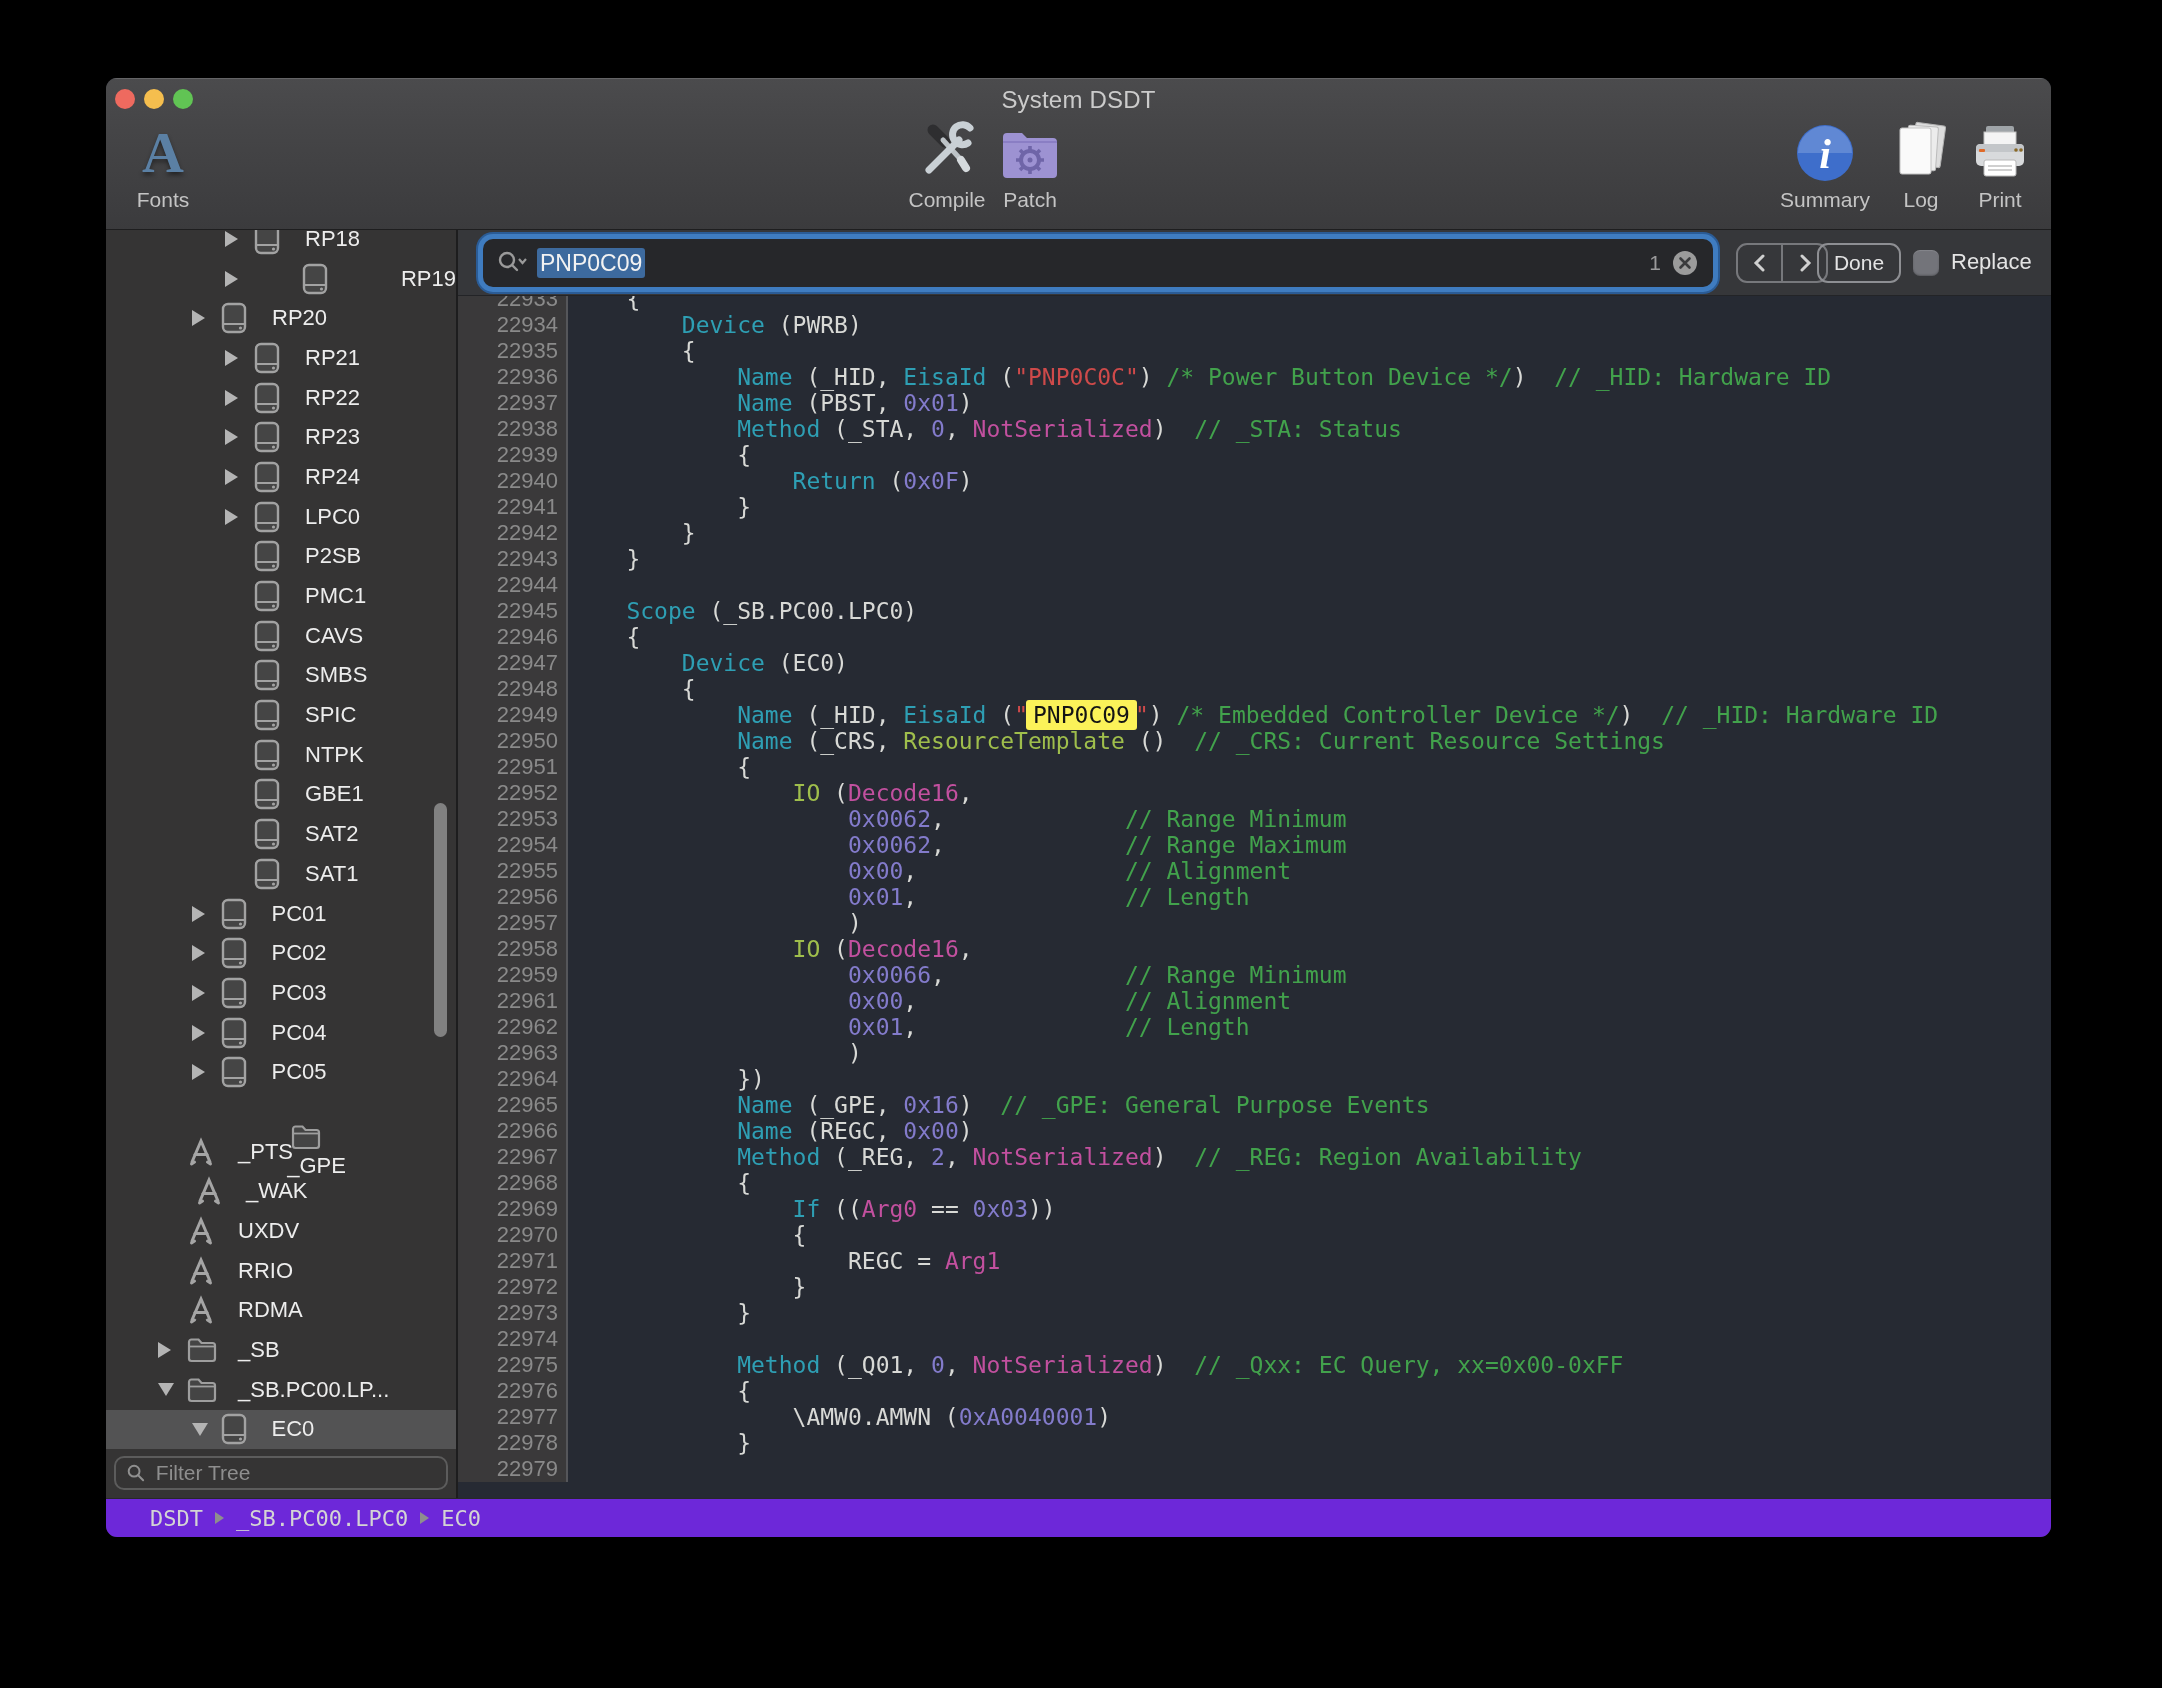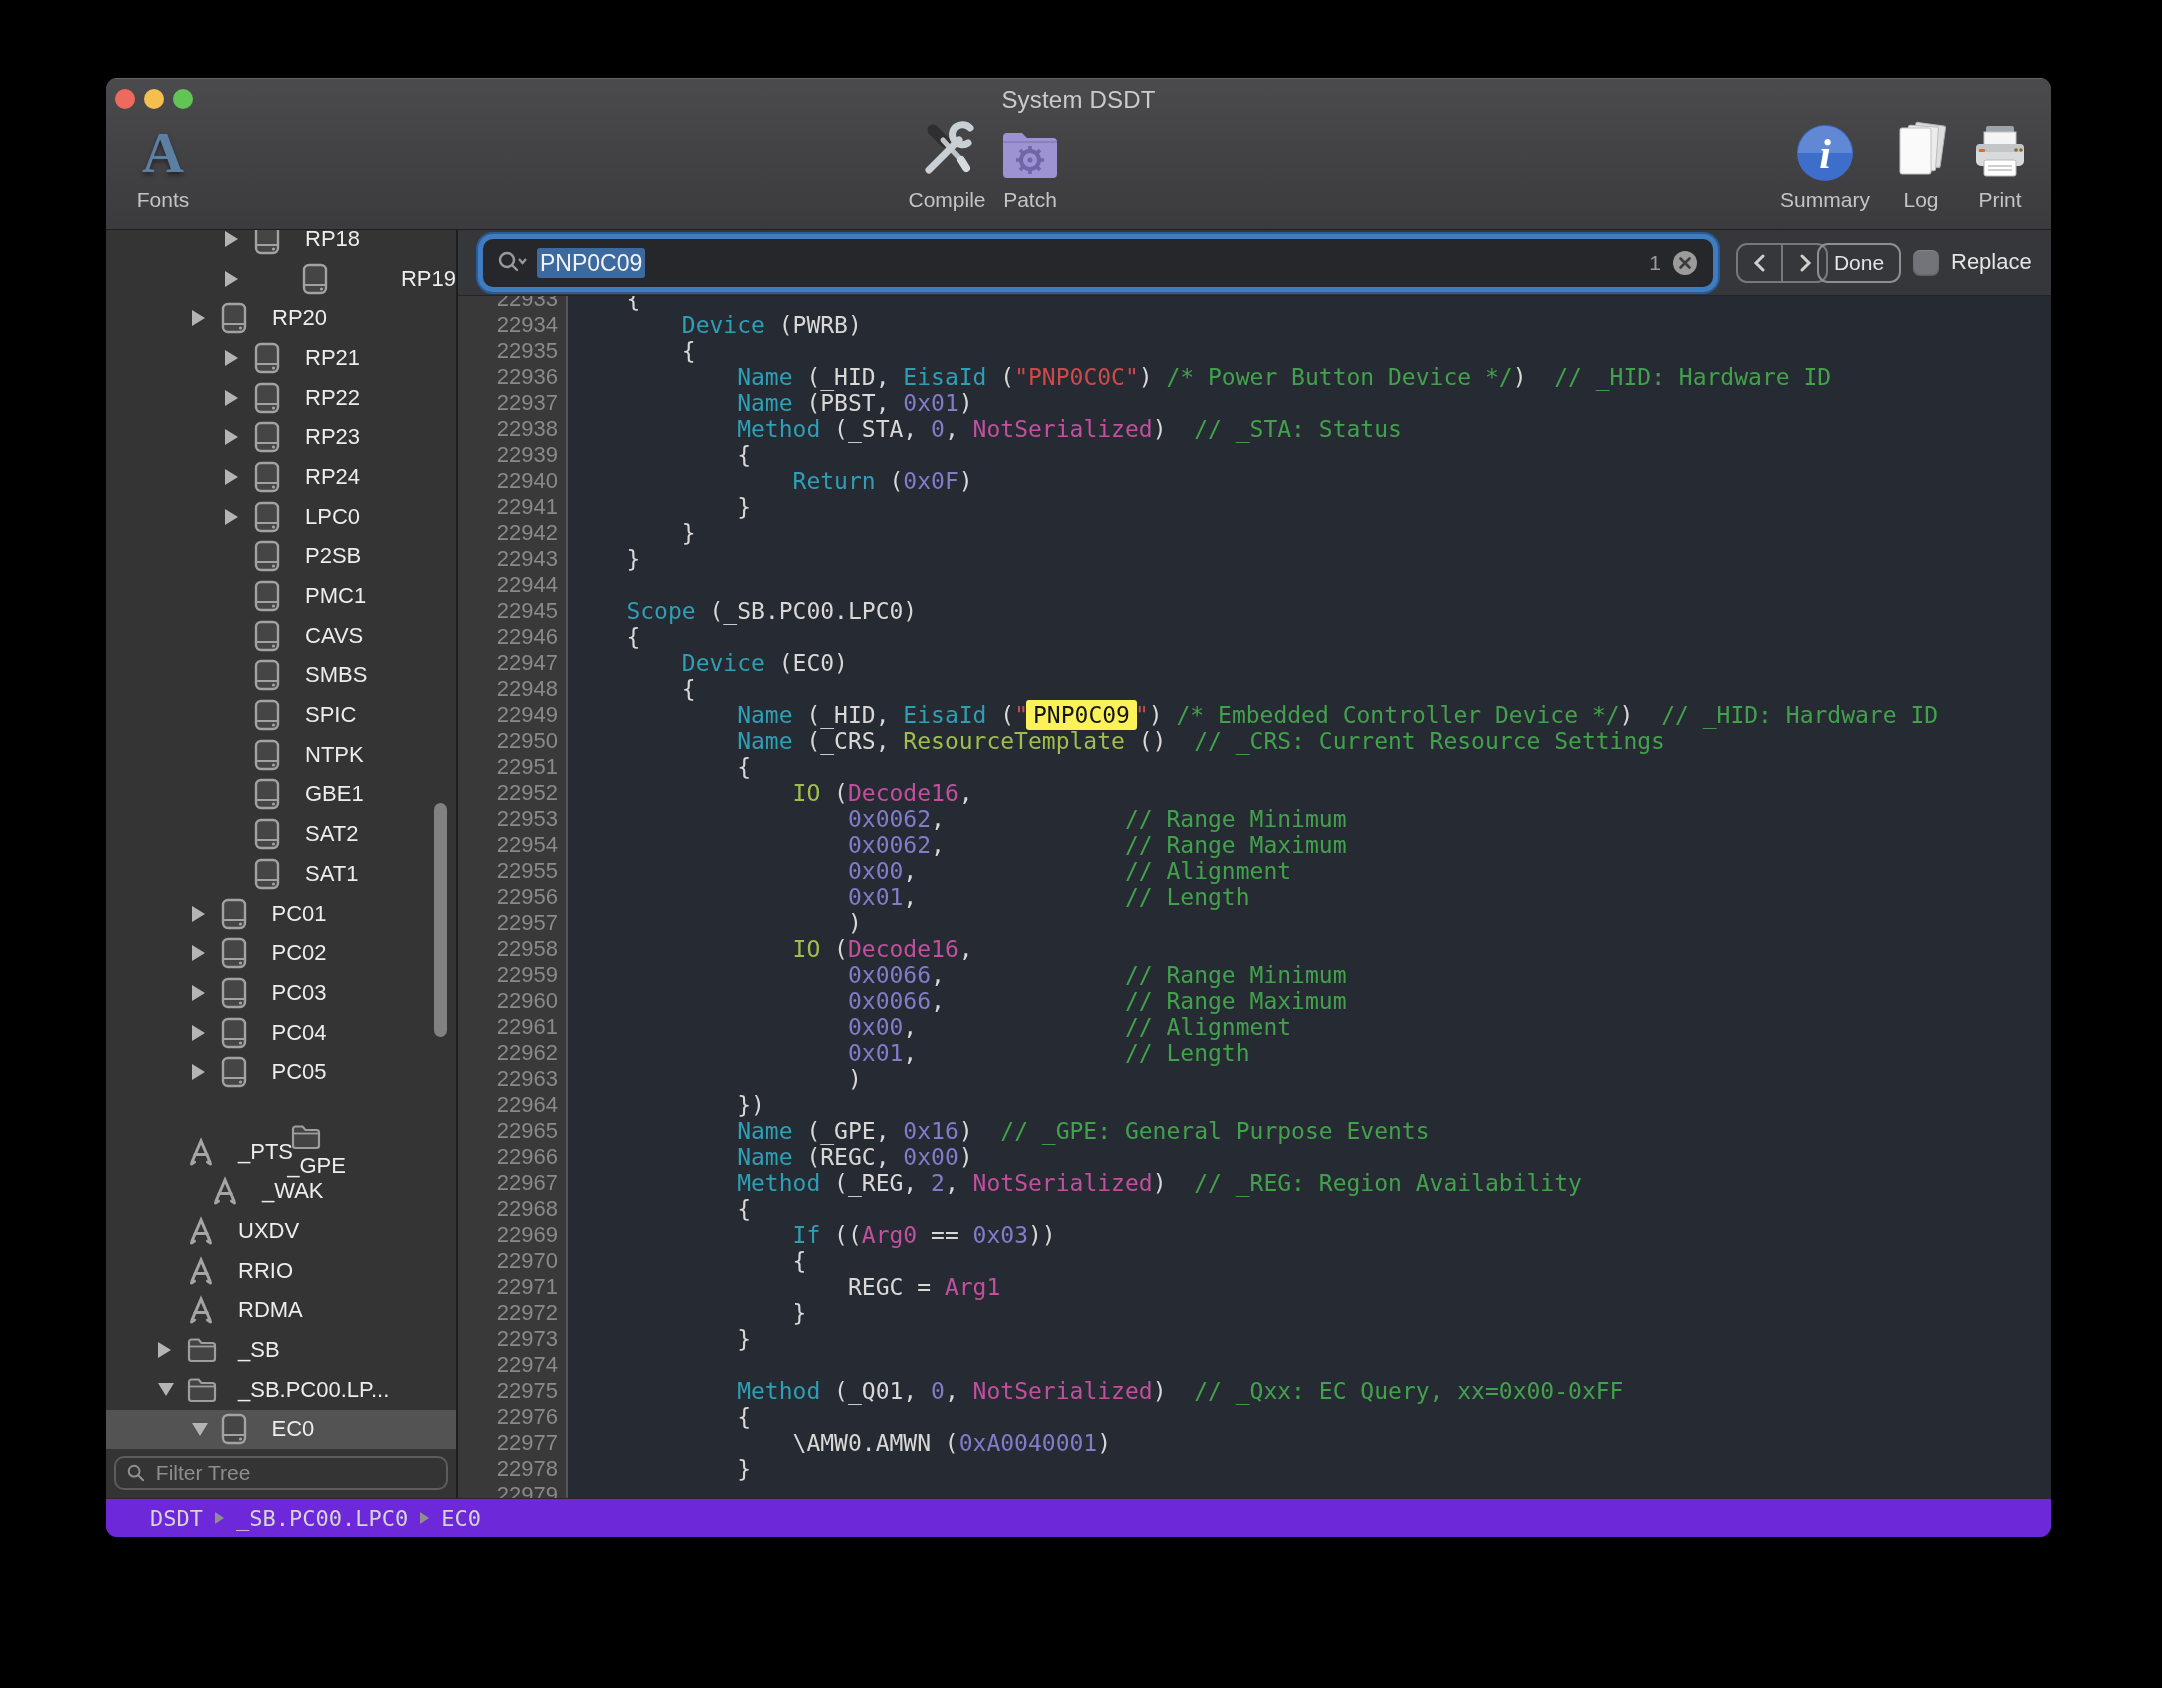--- a/index.html
+++ b/index.html
@@ -460,21 +460,21 @@
                 <g stroke="#A5A5A5" stroke-width="3" stroke-linecap="round" fill="none">
                   <path d="M5 25 L14 4 L23 25"></path>
                   <path d="M8 17.5 L20 17.5"></path>
                   <path d="M4.5 27 l3 -2"></path>
                   <path d="M23.5 27 l-3 -2"></path>
                 </g>
               </svg>
             </span>
             <span class="tlabel">_PTS</span>
           </div>
-          <div class="tree-row" style="padding-left: 76px;">
+          <div class="tree-row" style="padding-left: 60px;">
             <span class="tri-box"></span>
             <span class="ticon">
               <svg width="28" height="30" viewBox="0 0 28 30">
                 <g stroke="#A5A5A5" stroke-width="3" stroke-linecap="round" fill="none">
                   <path d="M5 25 L14 4 L23 25"></path>
                   <path d="M8 17.5 L20 17.5"></path>
                   <path d="M4.5 27 l3 -2"></path>
                   <path d="M23.5 27 l-3 -2"></path>
                 </g>
               </svg>
@@ -629,21 +629,20 @@
         <div class="cl"><span class="ln">22950</span><span class="ct"><span class="tk-p">            </span><span class="tk-k">Name</span><span class="tk-p"> (_CRS, </span><span class="tk-o">ResourceTemplate</span><span class="tk-p"> ()  </span><span class="tk-c">// _CRS: Current Resource Settings</span></span></div>
         <div class="cl"><span class="ln">22951</span><span class="ct"><span class="tk-p">            {</span></span></div>
         <div class="cl"><span class="ln">22952</span><span class="ct"><span class="tk-p">                </span><span class="tk-o">IO</span><span class="tk-p"> (</span><span class="tk-m">Decode16</span><span class="tk-p">,</span></span></div>
         <div class="cl"><span class="ln">22953</span><span class="ct"><span class="tk-p">                    </span><span class="tk-n">0x0062</span><span class="tk-p">,             </span><span class="tk-c">// Range Minimum</span></span></div>
         <div class="cl"><span class="ln">22954</span><span class="ct"><span class="tk-p">                    </span><span class="tk-n">0x0062</span><span class="tk-p">,             </span><span class="tk-c">// Range Maximum</span></span></div>
         <div class="cl"><span class="ln">22955</span><span class="ct"><span class="tk-p">                    </span><span class="tk-n">0x00</span><span class="tk-p">,               </span><span class="tk-c">// Alignment</span></span></div>
         <div class="cl"><span class="ln">22956</span><span class="ct"><span class="tk-p">                    </span><span class="tk-n">0x01</span><span class="tk-p">,               </span><span class="tk-c">// Length</span></span></div>
         <div class="cl"><span class="ln">22957</span><span class="ct"><span class="tk-p">                    )</span></span></div>
         <div class="cl"><span class="ln">22958</span><span class="ct"><span class="tk-p">                </span><span class="tk-o">IO</span><span class="tk-p"> (</span><span class="tk-m">Decode16</span><span class="tk-p">,</span></span></div>
         <div class="cl"><span class="ln">22959</span><span class="ct"><span class="tk-p">                    </span><span class="tk-n">0x0066</span><span class="tk-p">,             </span><span class="tk-c">// Range Minimum</span></span></div>
-        <div class="cl"><span class="ln">22960</span><span class="ct"><span class="tk-p">                    </span><span class="tk-n">0x0066</span><span class="tk-p">,             </span><span class="tk-c">// Range Maximum</span></span></div>
         <div class="cl"><span class="ln">22961</span><span class="ct"><span class="tk-p">                    </span><span class="tk-n">0x00</span><span class="tk-p">,               </span><span class="tk-c">// Alignment</span></span></div>
         <div class="cl"><span class="ln">22962</span><span class="ct"><span class="tk-p">                    </span><span class="tk-n">0x01</span><span class="tk-p">,               </span><span class="tk-c">// Length</span></span></div>
         <div class="cl"><span class="ln">22963</span><span class="ct"><span class="tk-p">                    )</span></span></div>
         <div class="cl"><span class="ln">22964</span><span class="ct"><span class="tk-p">            })</span></span></div>
         <div class="cl"><span class="ln">22965</span><span class="ct"><span class="tk-p">            </span><span class="tk-k">Name</span><span class="tk-p"> (_GPE, </span><span class="tk-n">0x16</span><span class="tk-p">)  </span><span class="tk-c">// _GPE: General Purpose Events</span></span></div>
         <div class="cl"><span class="ln">22966</span><span class="ct"><span class="tk-p">            </span><span class="tk-k">Name</span><span class="tk-p"> (REGC, </span><span class="tk-n">0x00</span><span class="tk-p">)</span></span></div>
         <div class="cl"><span class="ln">22967</span><span class="ct"><span class="tk-p">            </span><span class="tk-k">Method</span><span class="tk-p"> (_REG, </span><span class="tk-n">2</span><span class="tk-p">, </span><span class="tk-m">NotSerialized</span><span class="tk-p">)  </span><span class="tk-c">// _REG: Region Availability</span></span></div>
         <div class="cl"><span class="ln">22968</span><span class="ct"><span class="tk-p">            {</span></span></div>
         <div class="cl"><span class="ln">22969</span><span class="ct"><span class="tk-p">                </span><span class="tk-k">If</span><span class="tk-p"> ((</span><span class="tk-m">Arg0</span><span class="tk-p"> == </span><span class="tk-n">0x03</span><span class="tk-p">))</span></span></div>
         <div class="cl"><span class="ln">22970</span><span class="ct"><span class="tk-p">                {</span></span></div>

